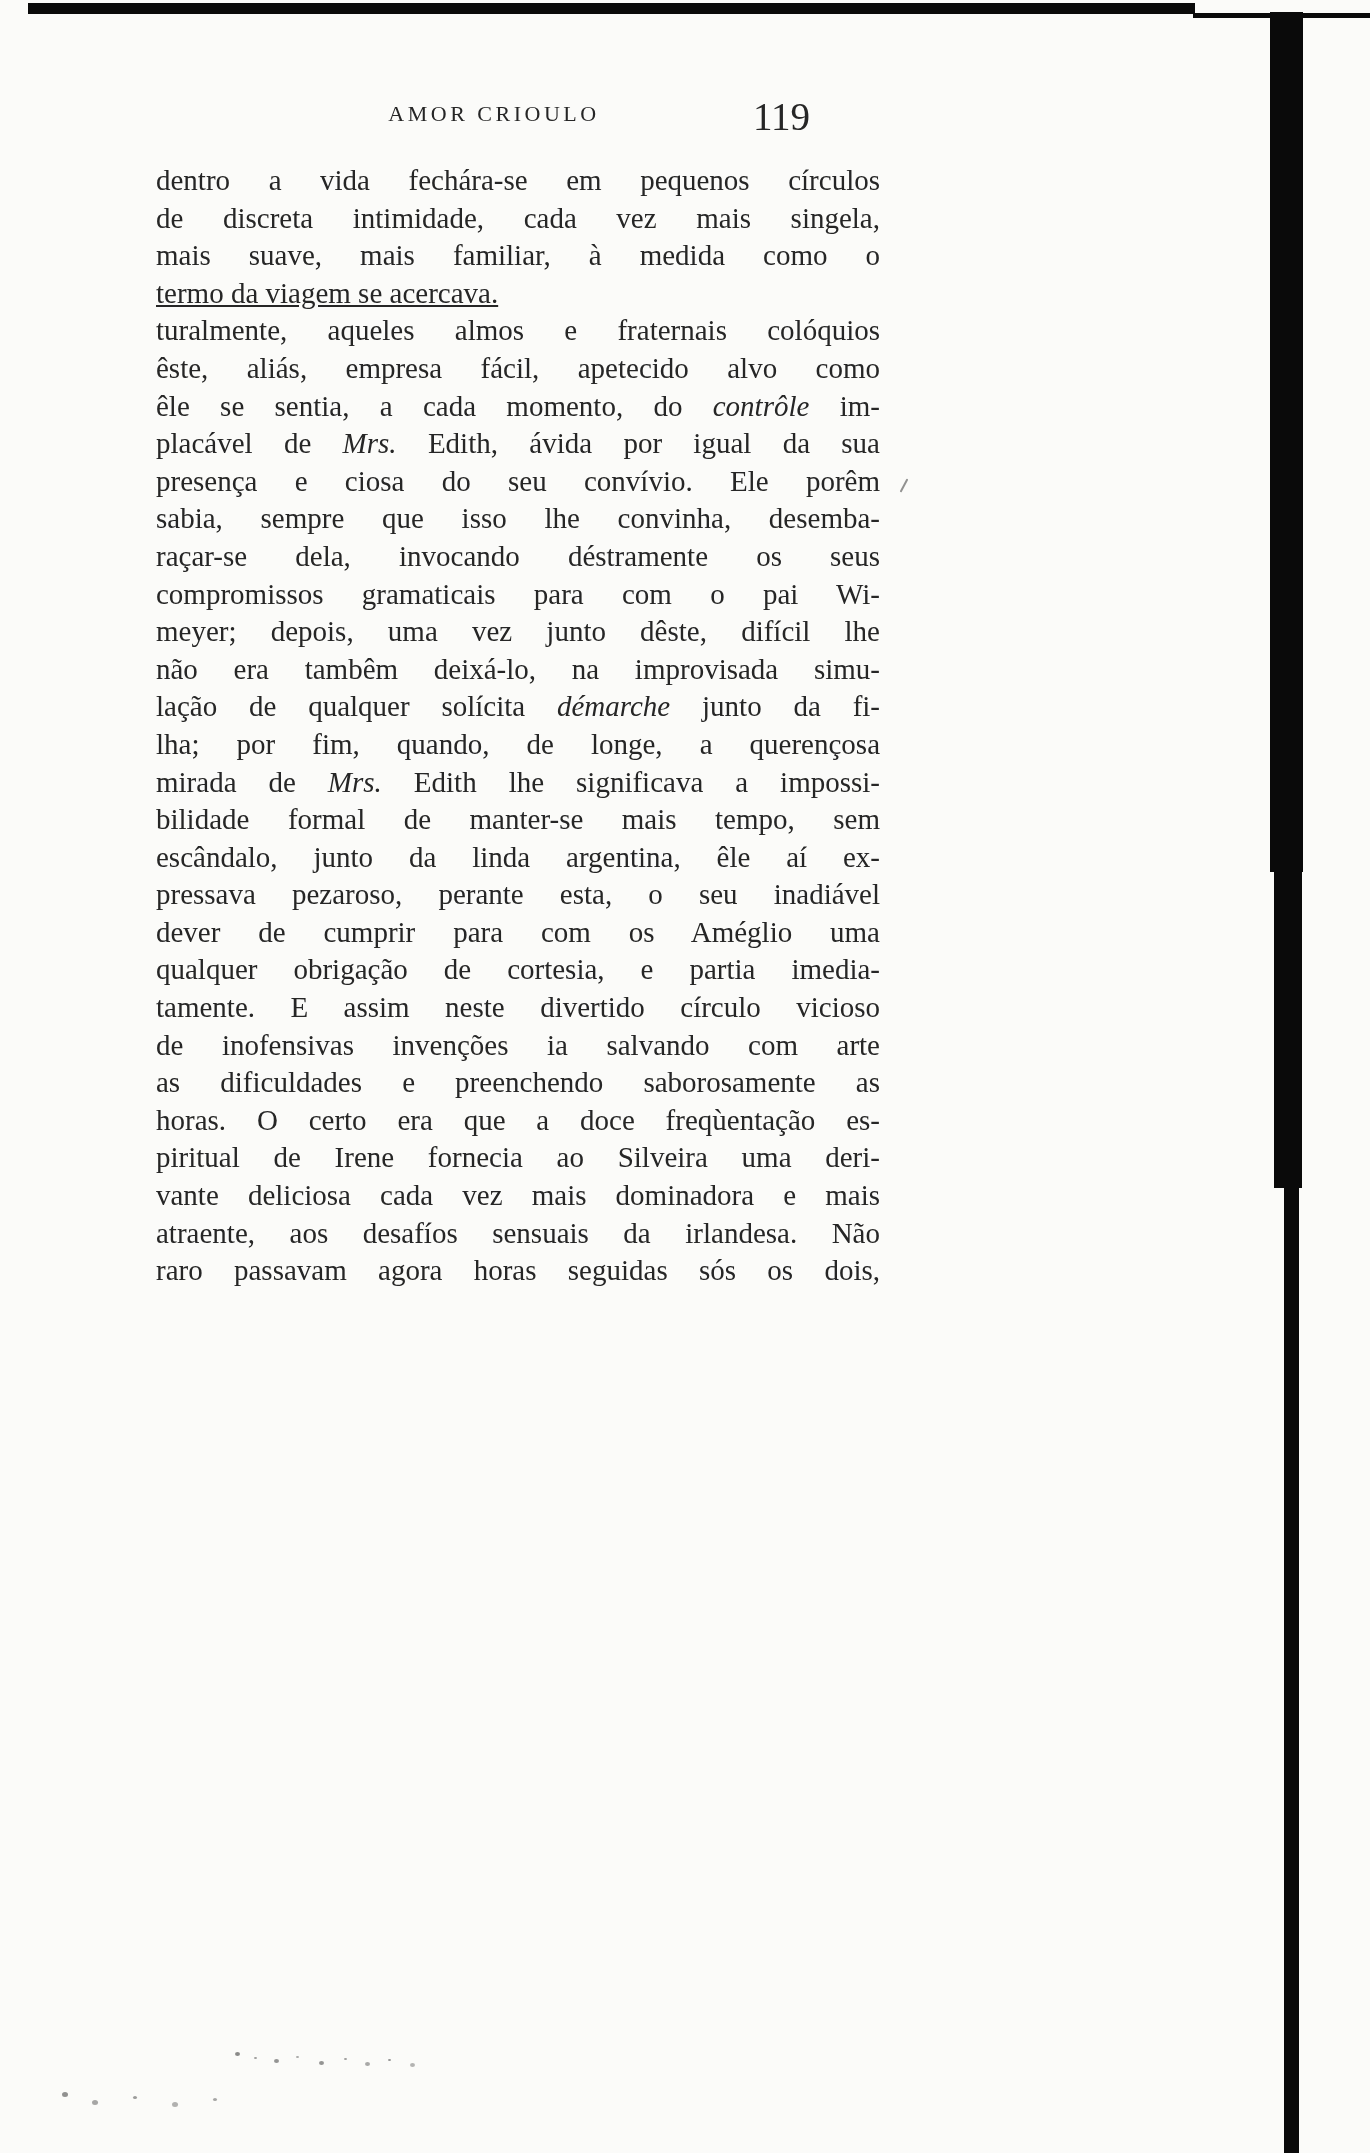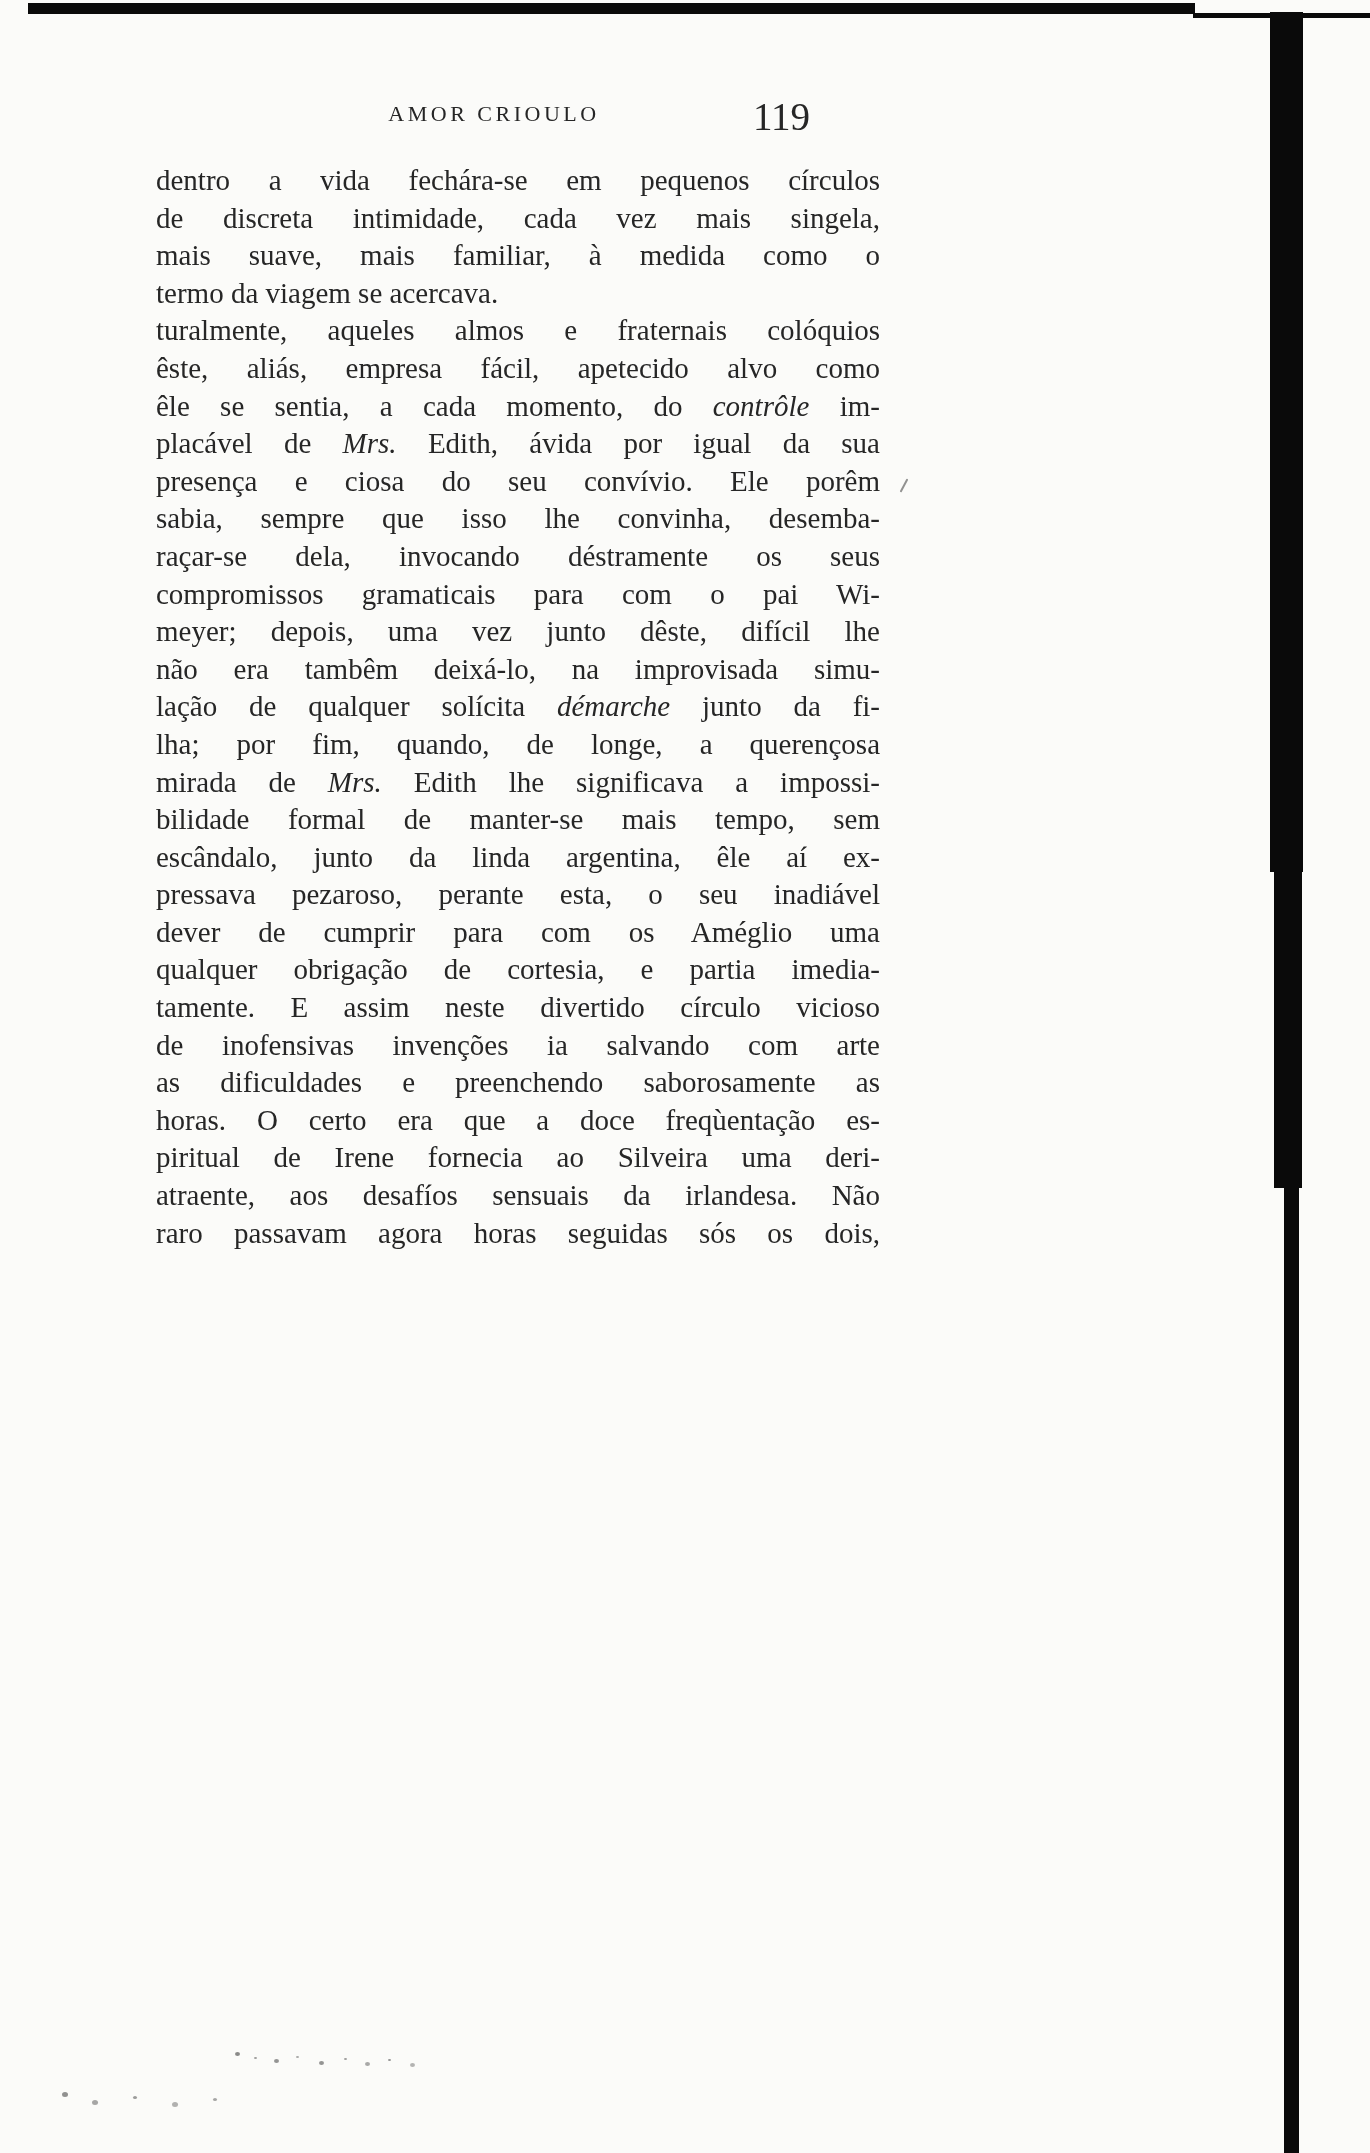--- a/index.html
+++ b/index.html
@@ -87,21 +87,21 @@
     width: 772px;
     font-size: 29px;
     line-height: 37.6px;
     color: var(--ink, #262626);
   }
   .text-line {
     text-align: justify;
     text-align-last: justify;
     margin-left: 48px;
   }
-  .text-line.noju { text-align-last: left; }
+  .text-line.noju { text-align-last: left; text-decoration: underline; }
   .text-line.indent { text-indent: 44px; }
   .italic { font-style: italic; }
 </style>
 </head>
 <body>
 
 <div class="page">
 
   <div class="artifact top-rule"></div>
   <div class="artifact top-rule-thin"></div>
@@ -135,20 +135,21 @@
       <div class="text-line"><span>bilidade formal de manter-se mais tempo, sem</span></div>
       <div class="text-line"><span>escândalo, junto da linda argentina, êle aí ex-</span></div>
       <div class="text-line"><span>pressava pezaroso, perante esta, o seu inadiável</span></div>
       <div class="text-line"><span>dever de cumprir para com os Améglio uma</span></div>
       <div class="text-line"><span>qualquer obrigação de cortesia, e partia imedia-</span></div>
       <div class="text-line"><span>tamente. E assim neste divertido círculo vicioso</span></div>
       <div class="text-line"><span>de inofensivas invenções ia salvando com arte</span></div>
       <div class="text-line"><span>as dificuldades e preenchendo saborosamente as</span></div>
       <div class="text-line"><span>horas. O certo era que a doce freqùentação es-</span></div>
       <div class="text-line"><span>piritual de Irene fornecia ao Silveira uma deri-</span></div>
+      <div class="text-line"><span>vante deliciosa cada vez mais dominadora e mais</span></div>
       <div class="text-line"><span>atraente, aos desafíos sensuais da irlandesa. Não</span></div>
       <div class="text-line"><span>raro passavam agora horas seguidas sós os dois,</span></div>
     </main>
 
   <div class="artifact stray-mark"></div>
   <div class="artifact speckles speckles-1"></div>
   <div class="artifact speckles speckles-2"></div>
 
 </div>
 

